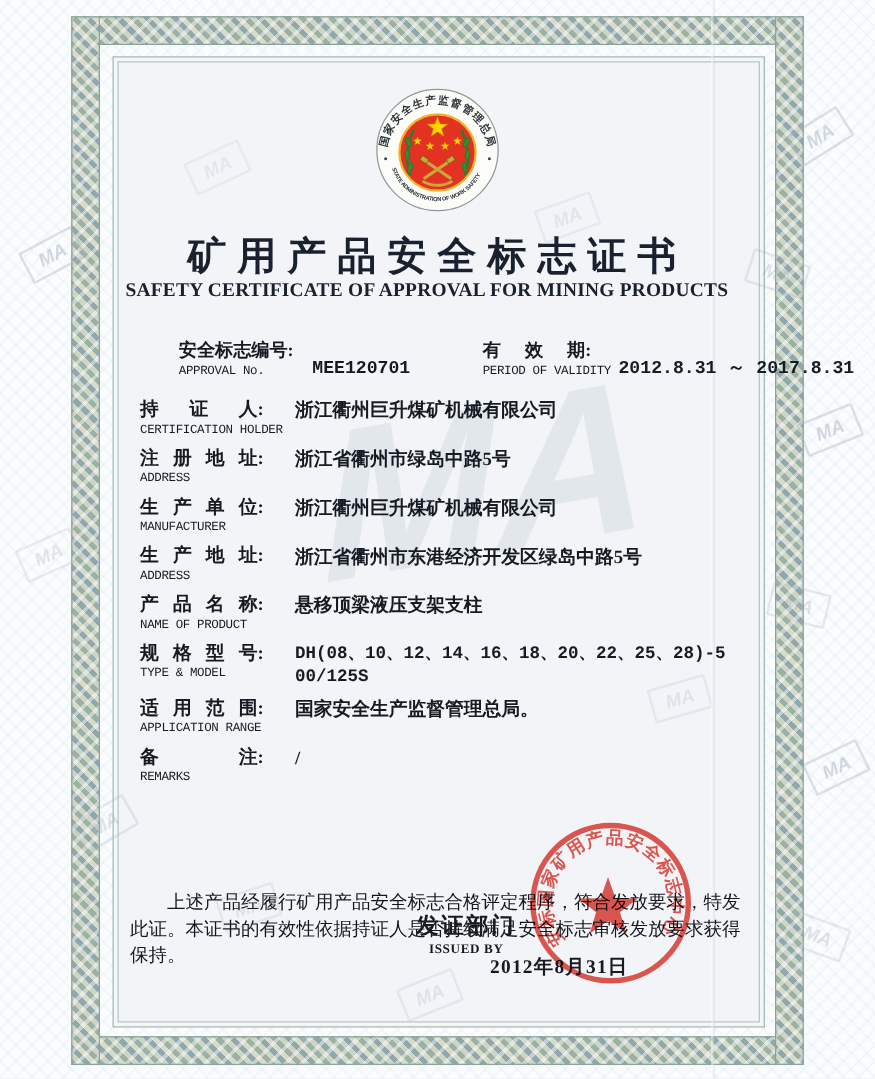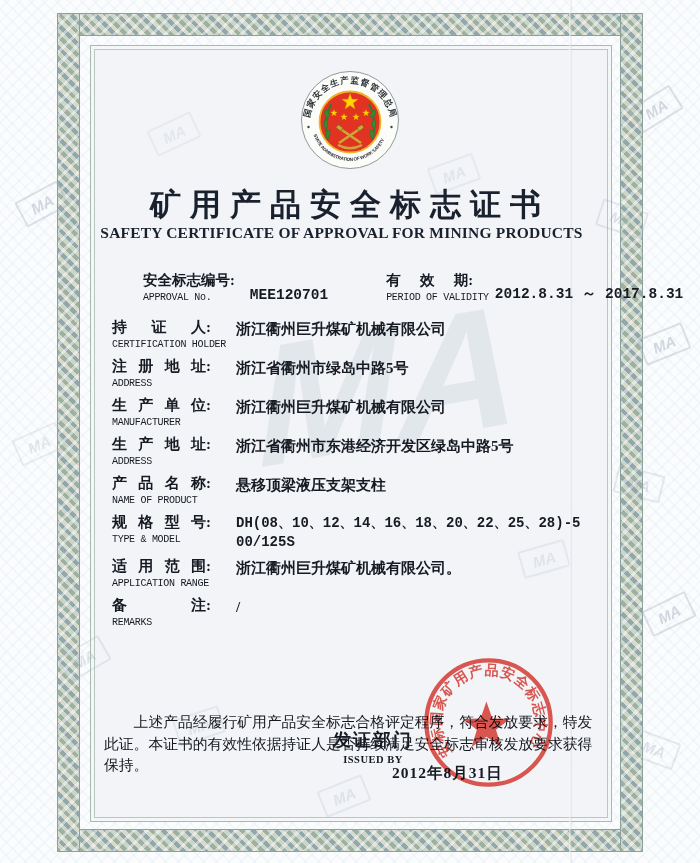--- a/index.html
+++ b/index.html
@@ -245,21 +245,21 @@
       <div class="labwrap"><span class="jlab">规 格 型 号</span><span class="colon">:</span>
         <div class="lab-en">TYPE &amp; MODEL</div></div>
       <div class="val latin" style="width:345px;">DH(08、10、12、14、16、18、20、22、25、28)-500/125S</div>
     </div>
   </div>
 
   <div class="rows2">
     <div class="row">
       <div class="labwrap"><span class="jlab">适 用 范 围</span><span class="colon">:</span>
         <div class="lab-en">APPLICATION RANGE</div></div>
-      <div class="val">浙江衢州巨升煤矿机械有限公司。</div>
+      <div class="val">国家安全生产监督管理总局。</div>
     </div>
     <div class="row">
       <div class="labwrap"><span class="jlab">备 注</span><span class="colon">:</span>
         <div class="lab-en">REMARKS</div></div>
       <div class="val">/</div>
     </div>
   </div>
 
   <div class="statement">上述产品经履行矿用产品安全标志合格评定程序，符合发放要求，特发此证。本证书的有效性依据持证人是否持续满足安全标志审核发放要求获得保持。</div>
 

